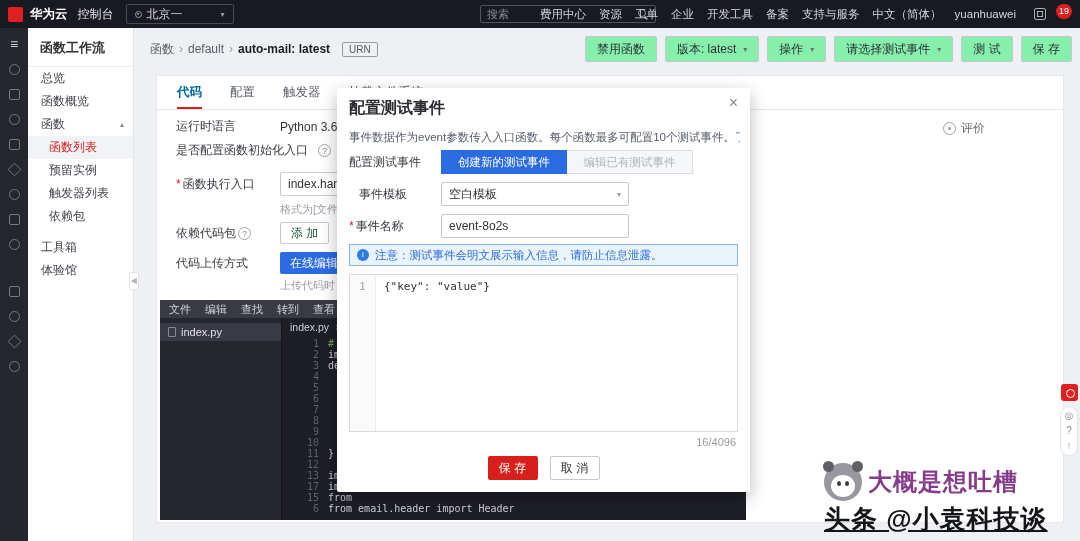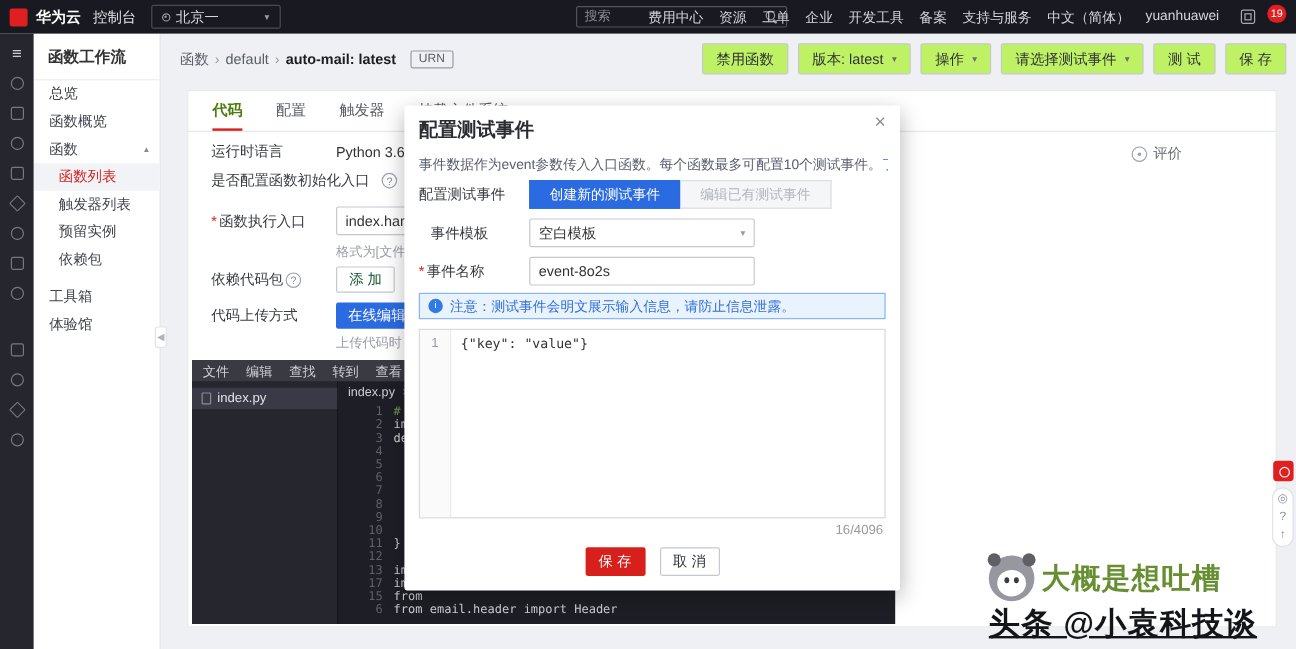--- a/index.html
+++ b/index.html
@@ -47,28 +47,28 @@
   .nav-item.gap-top { margin-top:8px; }
   .collapse { position:absolute; right:-6px; top:244px; font-size:8px; color:#b3b3bb; background:#fff; border:1px solid #e2e3e8; border-radius:2px; padding:4px 1px; line-height:8px; }
 
   
   .pagehead { position:absolute; left:150px; right:8px; top:34px; height:30px; display:flex; align-items:center; z-index:20; }
   .crumbs { display:flex; align-items:center; gap:5px; font-size:12px; color:#595d66; }
   .crumbs .cur { font-weight:bold; color:#1b1c20; }
   .crumbs .sep { color:#9a9aa3; }
   .urn { border:1px solid #9a9aa3; border-radius:2px; font-size:10px; color:#595d66; padding:1px 6px; margin-left:7px; }
   .actions { margin-left:auto; display:flex; gap:8px; }
-  .btn { height:26px; border:1px solid #c6c8cf; border-radius:2px; background:#bef264; color:#2e3138; font-size:12px; padding:0 11px; display:flex; align-items:center; gap:5px; cursor:default; }
+  .btn { height:26px; border:1px solid #c6c8cf; border-radius:2px; background:#86efac; color:#2e3138; font-size:12px; padding:0 11px; display:flex; align-items:center; gap:5px; cursor:default; }
   .btn .caret { margin-left:2px; color:#6b6e76; }
 
   
   .card { position:absolute; left:156px; right:16px; top:75px; bottom:18px; background:#fff; border:1px solid #e7e8ec; z-index:5; }
   .tabs { height:34px; border-bottom:1px solid #e6e7eb; padding-left:20px; display:flex; gap:28px; }
   .tab { line-height:33px; font-size:12.5px; color:#595d66; cursor:default; }
-  .tab.active { color:#4d7c0f; font-weight:bold; border-bottom:2px solid #d7201c;text-align:center; }
+  .tab.active { color:#0369a1; font-weight:bold; border-bottom:2px solid #d7201c;text-align:center; }
   .frow { position:absolute; left:19px; display:flex; align-items:center; gap:8px; font-size:12px; }
   .f-label { min-width:96px; color:#383b42; }
   .f-label.wide { min-width:0; }
   .req { color:#d7201c; margin-right:2px; font-style:normal; }
   .help-q { display:inline-block; width:13px; height:13px; border-radius:50%; border:1px solid #9ea2ab; color:#8a8e97; font-size:9px; line-height:12px; text-align:center; margin-left:2px; }
   .toggle { width:34px; height:16px; border-radius:8px; background:#d7dae1; position:relative; }
   .toggle::after { content:""; position:absolute; width:12px; height:12px; background:#fff; border-radius:50%; top:2px; left:2px; box-shadow:0 1px 2px rgba(0,0,0,.35); }
   .f-input { width:210px; height:24px; border:1px solid #c6c8cf; border-radius:2px; font-size:12px; padding:0 7px; color:#333; outline:none; }
   .hint { position:absolute; left:123px; font-size:11px; color:#9a9ea7; }
   .btn-sm { height:22px; border:1px solid #c6c8cf; border-radius:2px; background:#fff; font-size:12px; padding:0 10px; color:#14532d; }
@@ -128,21 +128,21 @@
   
   .wm { position:absolute; right:4px; bottom:4px; z-index:90; width:252px; }
   .wm-row { display:flex; align-items:center; gap:6px; }
   .wlogo { width:38px; height:38px; position:relative; flex:none; }
   .wlogo .head { position:absolute; left:0; top:0; width:38px; height:38px; background:#97979f; border-radius:50%; }
   .wlogo .ear { position:absolute; width:11px; height:11px; background:#5f5f66; border-radius:50%; top:-2px; }
   .wlogo .e1 { left:-1px; } .wlogo .e2 { right:-1px; }
   .wlogo .face { position:absolute; left:7px; top:12px; width:24px; height:22px; background:#fff; border-radius:50%; }
   .wlogo .eye { position:absolute; width:4px; height:5px; background:#3a3a40; border-radius:50%; top:18px; }
   .wlogo .y1 { left:13px; } .wlogo .y2 { left:21px; }
-  .wm-t1 { font-size:24px; font-weight:bold; color:#4d7c0f; opacity:.85; letter-spacing:1px; white-space:nowrap; }
+  .wm-t1 { font-size:24px; font-weight:bold; color:#701a75; opacity:.85; letter-spacing:1px; white-space:nowrap; }
   .wm-t2 { font-size:26px; font-weight:bold; color:#141519; letter-spacing:1px; white-space:nowrap; margin-top:1px;text-decoration:underline; }
 </style>
 </head>
 <body>
 
 <div class="topbar">
   <span class="logo-sq"></span>
   <span class="brand">华为云</span>
   <span class="tb-link">控制台</span>
   <span class="region">
@@ -190,22 +190,22 @@
 
 <div class="sidenav">
   <div class="title">函数工作流</div>
   <div class="nav-item">总览</div>
   <div class="nav-item">函数概览</div>
   <div class="nav-item">
     <span>函数</span>
     <span class="up">▴</span>
   </div>
   <div class="nav-item sub active">函数列表</div>
+  <div class="nav-item sub">预留实例</div>
   <div class="nav-item sub">触发器列表</div>
-  <div class="nav-item sub">预留实例</div>
   <div class="nav-item sub">依赖包</div>
   <div class="nav-item gap-top">工具箱</div>
   <div class="nav-item">体验馆</div>
   <span class="collapse">◀</span>
 </div>
 
 <div class="pagehead">
   <div class="crumbs">
     <span>函数</span>
     <span class="sep">›</span>

